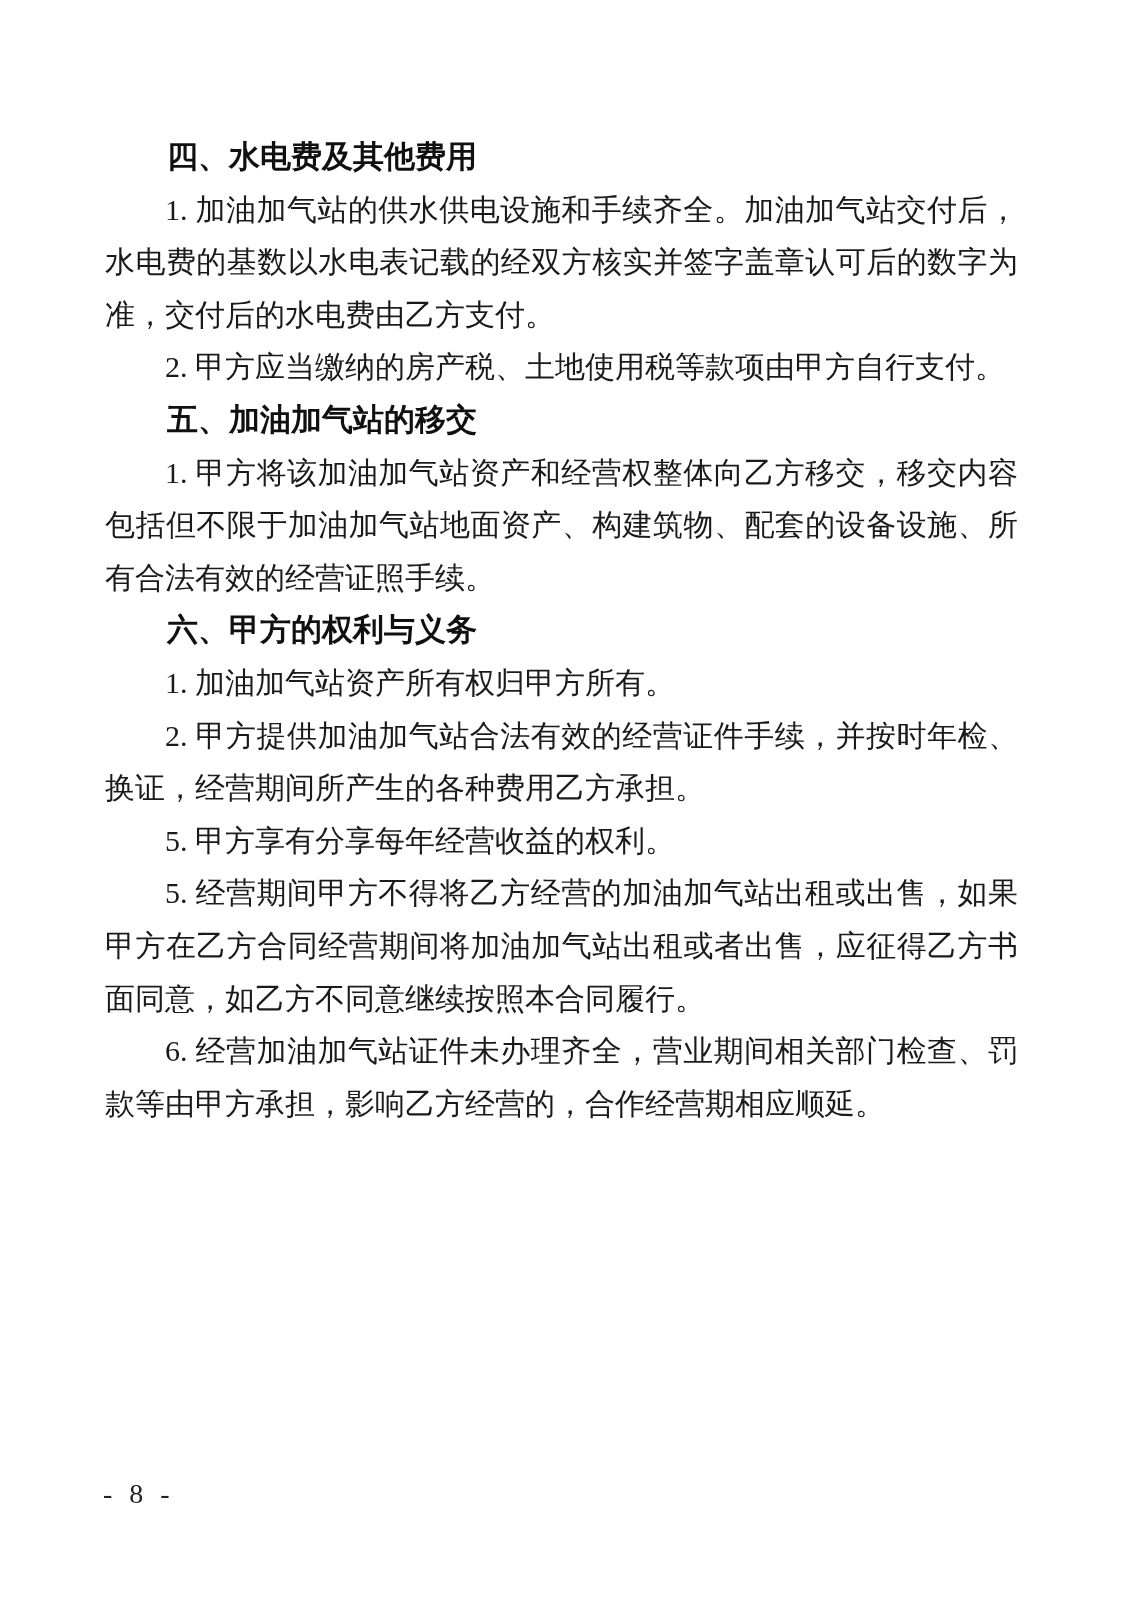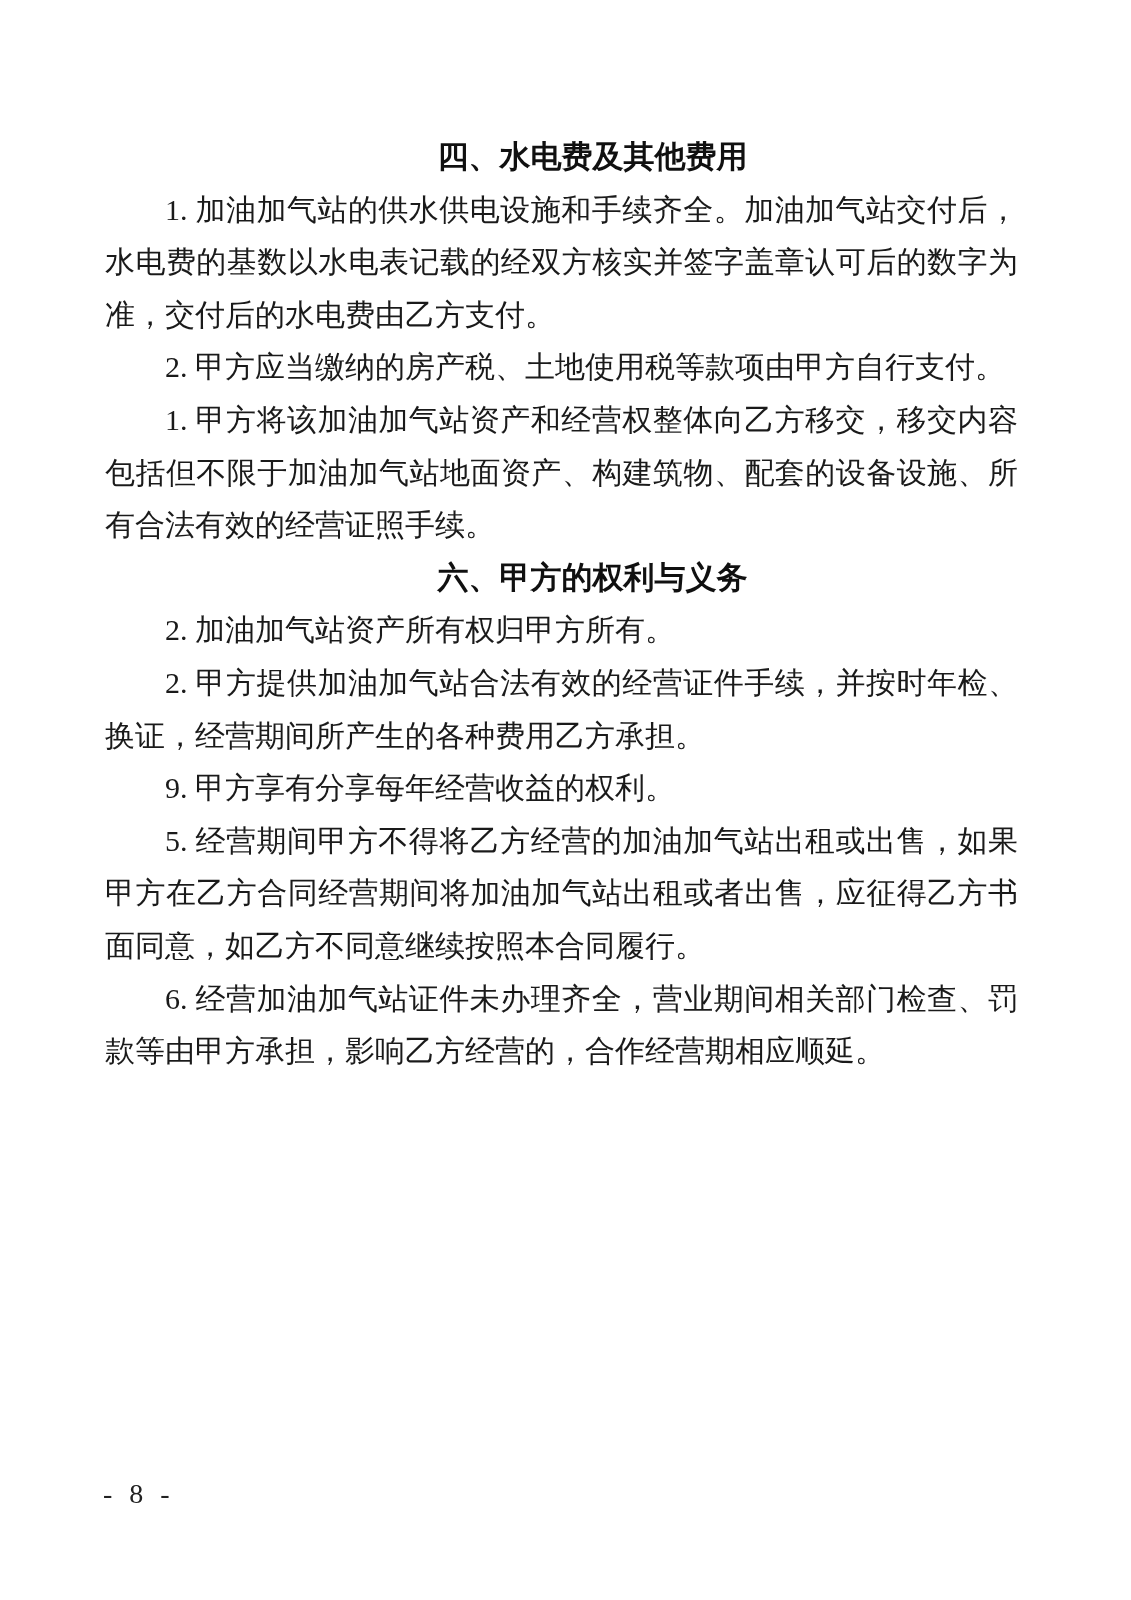--- a/index.html
+++ b/index.html
@@ -28,21 +28,20 @@
   .sec-heading {
     margin: 0;
     padding: 0;
     font-family: "Liberation Sans", "DejaVu Sans", sans-serif;
     font-weight: 700;
     font-size: 31px;
     line-height: 52.6px;
     text-indent: 2em;
     color: #101010;
     white-space: nowrap;
-    text-align: center;
   }
   .para {
     margin: 0;
     padding: 0;
     font-size: 30px;
     line-height: 52.6px;
     text-indent: 2em;
     text-align: justify;
     text-justify: inter-ideograph;
     word-break: normal;
@@ -64,27 +63,28 @@
 
 <div class="content">
 
   <section>
     <h2 class="sec-heading">四、水电费及其他费用</h2>
     <p class="para">1. 加油加气站的供水供电设施和手续齐全。加油加气站交付后，水电费的基数以水电表记载的经双方核实并签字盖章认可后的数字为准，交付后的水电费由乙方支付。</p>
     <p class="para">2. 甲方应当缴纳的房产税、土地使用税等款项由甲方自行支付。</p>
   </section>
 
   <section>
+    <h2 class="sec-heading">五、加油加气站的移交</h2>
     <p class="para">1. 甲方将该加油加气站资产和经营权整体向乙方移交，移交内容包括但不限于加油加气站地面资产、构建筑物、配套的设备设施、所有合法有效的经营证照手续。</p>
   </section>
 
   <section>
     <h2 class="sec-heading">六、甲方的权利与义务</h2>
-    <p class="para">2. 加油加气站资产所有权归甲方所有。</p>
+    <p class="para">1. 加油加气站资产所有权归甲方所有。</p>
     <p class="para">2. 甲方提供加油加气站合法有效的经营证件手续，并按时年检、换证，经营期间所产生的各种费用乙方承担。</p>
-    <p class="para">9. 甲方享有分享每年经营收益的权利。</p>
+    <p class="para">5. 甲方享有分享每年经营收益的权利。</p>
     <p class="para">5. 经营期间甲方不得将乙方经营的加油加气站出租或出售，如果甲方在乙方合同经营期间将加油加气站出租或者出售，应征得乙方书面同意，如乙方不同意继续按照本合同履行。</p>
     <p class="para">6. 经营加油加气站证件未办理齐全，营业期间相关部门检查、罚款等由甲方承担，影响乙方经营的，合作经营期相应顺延。</p>
   </section>
 
 </div>
 
 <div class="page-number">- 8 -</div>
 
 </body></html>

